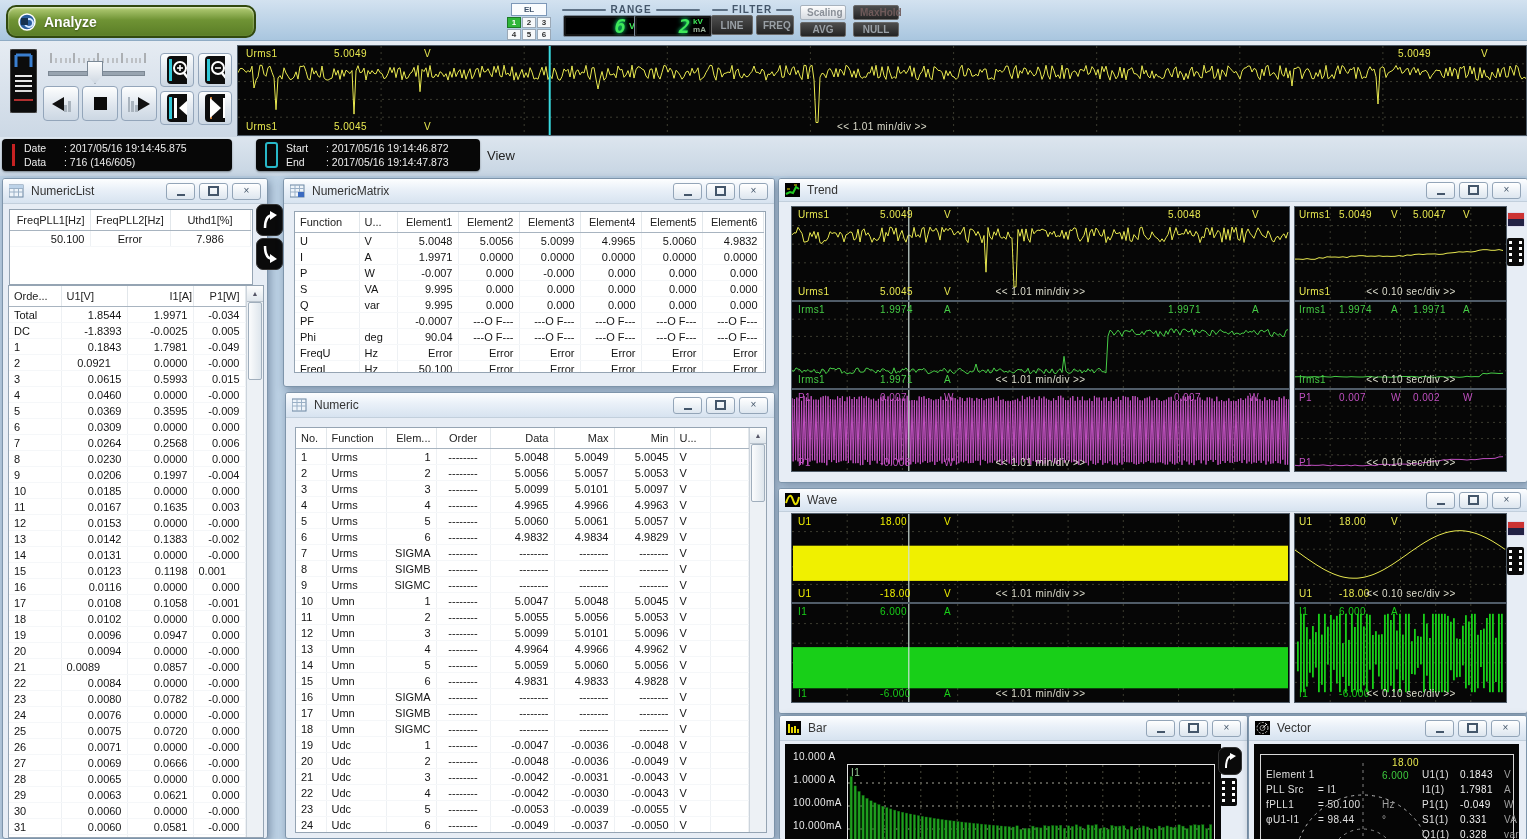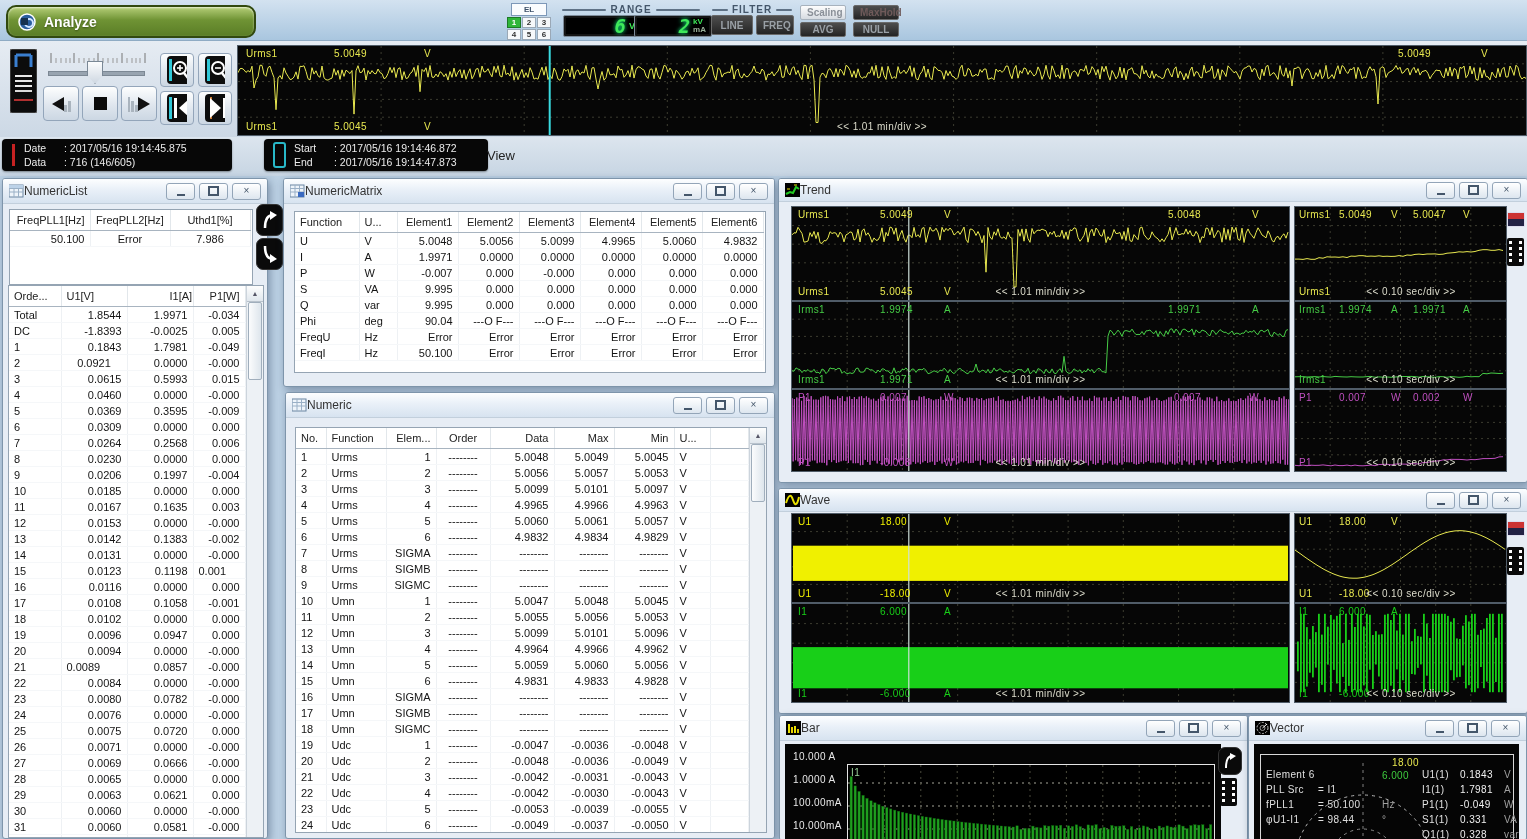--- a/index.html
+++ b/index.html
@@ -35,21 +35,21 @@
   .pbtn{background:linear-gradient(#fdfefe,#dfe6ee 55%,#ccd7e3);border:1px solid #93a5ba;border-radius:4px;display:flex;align-items:center;justify-content:center;cursor:pointer}
   .scope{background:#060606;border:1px solid #505c68;overflow:hidden}
   .slabel{position:absolute;font-size:10px;line-height:10px;white-space:nowrap;letter-spacing:.4px}
 
   .blackbar{background:#070707;border-radius:4px;color:#ececec;font-size:10.5px;display:flex;align-items:center;box-shadow:0 1px 2px rgba(0,0,0,.4)}
   .blackbar .rows{display:flex;flex-direction:column;justify-content:center;line-height:14px}
   .blackbar .lrow{display:flex}
   .blackbar .llabel{width:40px}
 
   .window{position:absolute;background:#e7edf5;border:1px solid #7e95ab;border-radius:3px;box-shadow:2px 3px 9px rgba(30,50,80,.4);overflow:hidden}
-  .titlebar{height:24px;display:flex;align-items:center;gap:0;padding:0 6px;background:linear-gradient(180deg,#fdfeff,#e9f0f8 45%,#d7e3f0);border-bottom:1px solid #c2cfdc}
+  .titlebar{height:24px;display:flex;align-items:center;gap:7px;padding:0 6px;background:linear-gradient(180deg,#fdfeff,#e9f0f8 45%,#d7e3f0);border-bottom:1px solid #c2cfdc}
   .title-text{font-size:12px;color:#333}
   .win-btns{margin-left:auto;display:flex}
   .win-btn{width:27px;height:15px;margin-left:4px;border:1px solid #93a5b8;border-radius:3px;background:linear-gradient(#ffffff,#dde6ef);display:flex;align-items:center;justify-content:center;color:#44566a;font-size:10px;line-height:1;cursor:pointer}
   .g-min{width:8px;height:2px;background:#44566a;margin-top:7px}
   .g-max{width:7px;height:6px;border:2px solid #44566a}
 
   .datatable{position:absolute;background:#fff;border:1px solid #95a4b3;overflow:hidden}
   .datatable table{border-collapse:collapse;table-layout:fixed}
   .datatable th{font-weight:normal;font-size:11px;color:#222;height:20px;padding:0 5px;border-bottom:1px solid #a8b4c0;border-right:1px solid #e2e7eb;overflow:hidden;white-space:nowrap;background:#fff}
   .datatable td{font-size:11px;color:#141414;height:15px;padding:0 5px;border-right:1px solid #eef1f4;border-bottom:1px solid #f5f7f9;overflow:hidden;white-space:nowrap}
@@ -244,21 +244,21 @@
         <div class="lrow">
             <span class="llabel">Date</span>
             <span>: 2017/05/16 19:14:45.875</span>
           </div>
         <div class="lrow">
             <span class="llabel">Data</span>
             <span>: 716 (146/605)</span>
           </div>
       </div>
     </div>
-    <div class="blackbar abs" style="left:264px;top:2px;width:224px;height:32px">
+    <div class="blackbar abs" style="left:256px;top:2px;width:224px;height:32px">
       <div style="width:9px;height:22px;border:2px solid #28b8c8;border-radius:3px;margin:0 8px 0 9px"></div>
       <div class="rows">
         <div class="lrow">
             <span class="llabel">Start</span>
             <span>: 2017/05/16 19:14:46.872</span>
           </div>
         <div class="lrow">
             <span class="llabel">End</span>
             <span>: 2017/05/16 19:14:47.873</span>
           </div>
@@ -750,20 +750,30 @@
             </tr>
             <tr>
               <td style="text-align: left;">Q</td>
               <td style="text-align: left;">var</td>
               <td style="text-align: right;">9.995</td>
               <td style="text-align: right;">0.000</td>
               <td style="text-align: right;">0.000</td>
               <td style="text-align: right;">0.000</td>
               <td style="text-align: right;">0.000</td>
               <td style="text-align: right;">0.000</td>
+            </tr>
+            <tr>
+              <td style="text-align: left;">PF</td>
+              <td style="text-align: left;"></td>
+              <td style="text-align: right;">-0.0007</td>
+              <td style="text-align: right;">---O F---</td>
+              <td style="text-align: right;">---O F---</td>
+              <td style="text-align: right;">---O F---</td>
+              <td style="text-align: right;">---O F---</td>
+              <td style="text-align: right;">---O F---</td>
             </tr>
             <tr>
               <td style="text-align: left;">Phi</td>
               <td style="text-align: left;">deg</td>
               <td style="text-align: right;">90.04</td>
               <td style="text-align: right;">---O F---</td>
               <td style="text-align: right;">---O F---</td>
               <td style="text-align: right;">---O F---</td>
               <td style="text-align: right;">---O F---</td>
               <td style="text-align: right;">---O F---</td>
@@ -1572,21 +1582,21 @@
     <div class="abs" id="vector-content" style="left:5px;top:28px;width:265px;height:200px;background:#050505">
         <div style="position: absolute; left: 6px; top: 10px; width: 252px; height: 180px; border: 1px solid rgb(216, 216, 216);"><svg width="250" height="178" viewBox="0 0 250 178">
             <circle cx="102" cy="108" r="68" fill="none" stroke="#b8b8b8" stroke-dasharray="3 4"></circle>
             <circle cx="102" cy="108" r="34" fill="none" stroke="#909090" stroke-dasharray="3 4"></circle>
             <line x1="102" y1="8" x2="102" y2="178" stroke="#808080" stroke-dasharray="3 4"></line>
             <line x1="102" y1="108" x2="106" y2="92" stroke="#e8e850" stroke-width="1.5"></line>
             <line x1="102" y1="108" x2="92" y2="138" stroke="#3ecc3e" stroke-width="1.5"></line>
           </svg></div>
         <span class="slabel" style="left: 138px; top: 14px; color: rgb(232, 232, 80); font-size: 10px;">18.00</span>
         <span class="slabel" style="left: 128px; top: 27px; color: rgb(62, 204, 62); font-size: 10px;">6.000</span>
-        <span class="slabel" style="left: 12px; top: 26px; color: rgb(224, 224, 224); font-size: 10px;">Element 6</span>
+        <span class="slabel" style="left: 12px; top: 26px; color: rgb(224, 224, 224); font-size: 10px;">Element 1</span>
         <span class="slabel" style="left: 12px; top: 41px; color: rgb(224, 224, 224); font-size: 10px;">PLL Src</span>
         <span class="slabel" style="left: 64px; top: 41px; color: rgb(224, 224, 224); font-size: 10px;">= I1</span>
         <span class="slabel" style="left: 12px; top: 56px; color: rgb(224, 224, 224); font-size: 10px;">fPLL1</span>
         <span class="slabel" style="left: 64px; top: 56px; color: rgb(224, 224, 224); font-size: 10px;">= 50.100</span>
         <span class="slabel" style="left: 128px; top: 56px; color: rgb(160, 160, 160); font-size: 10px;">Hz</span>
         <span class="slabel" style="left: 12px; top: 71px; color: rgb(224, 224, 224); font-size: 10px;">φU1-I1</span>
         <span class="slabel" style="left: 64px; top: 71px; color: rgb(224, 224, 224); font-size: 10px;">= 98.44</span>
         <span class="slabel" style="left: 128px; top: 71px; color: rgb(160, 160, 160); font-size: 10px;">°</span>
         <span class="slabel" style="left: 168px; top: 26px; color: rgb(224, 224, 224); font-size: 10px;">U1(1)</span>
         <span class="slabel" style="left: 206px; top: 26px; color: rgb(240, 240, 240); font-size: 10px;">0.1843</span>

